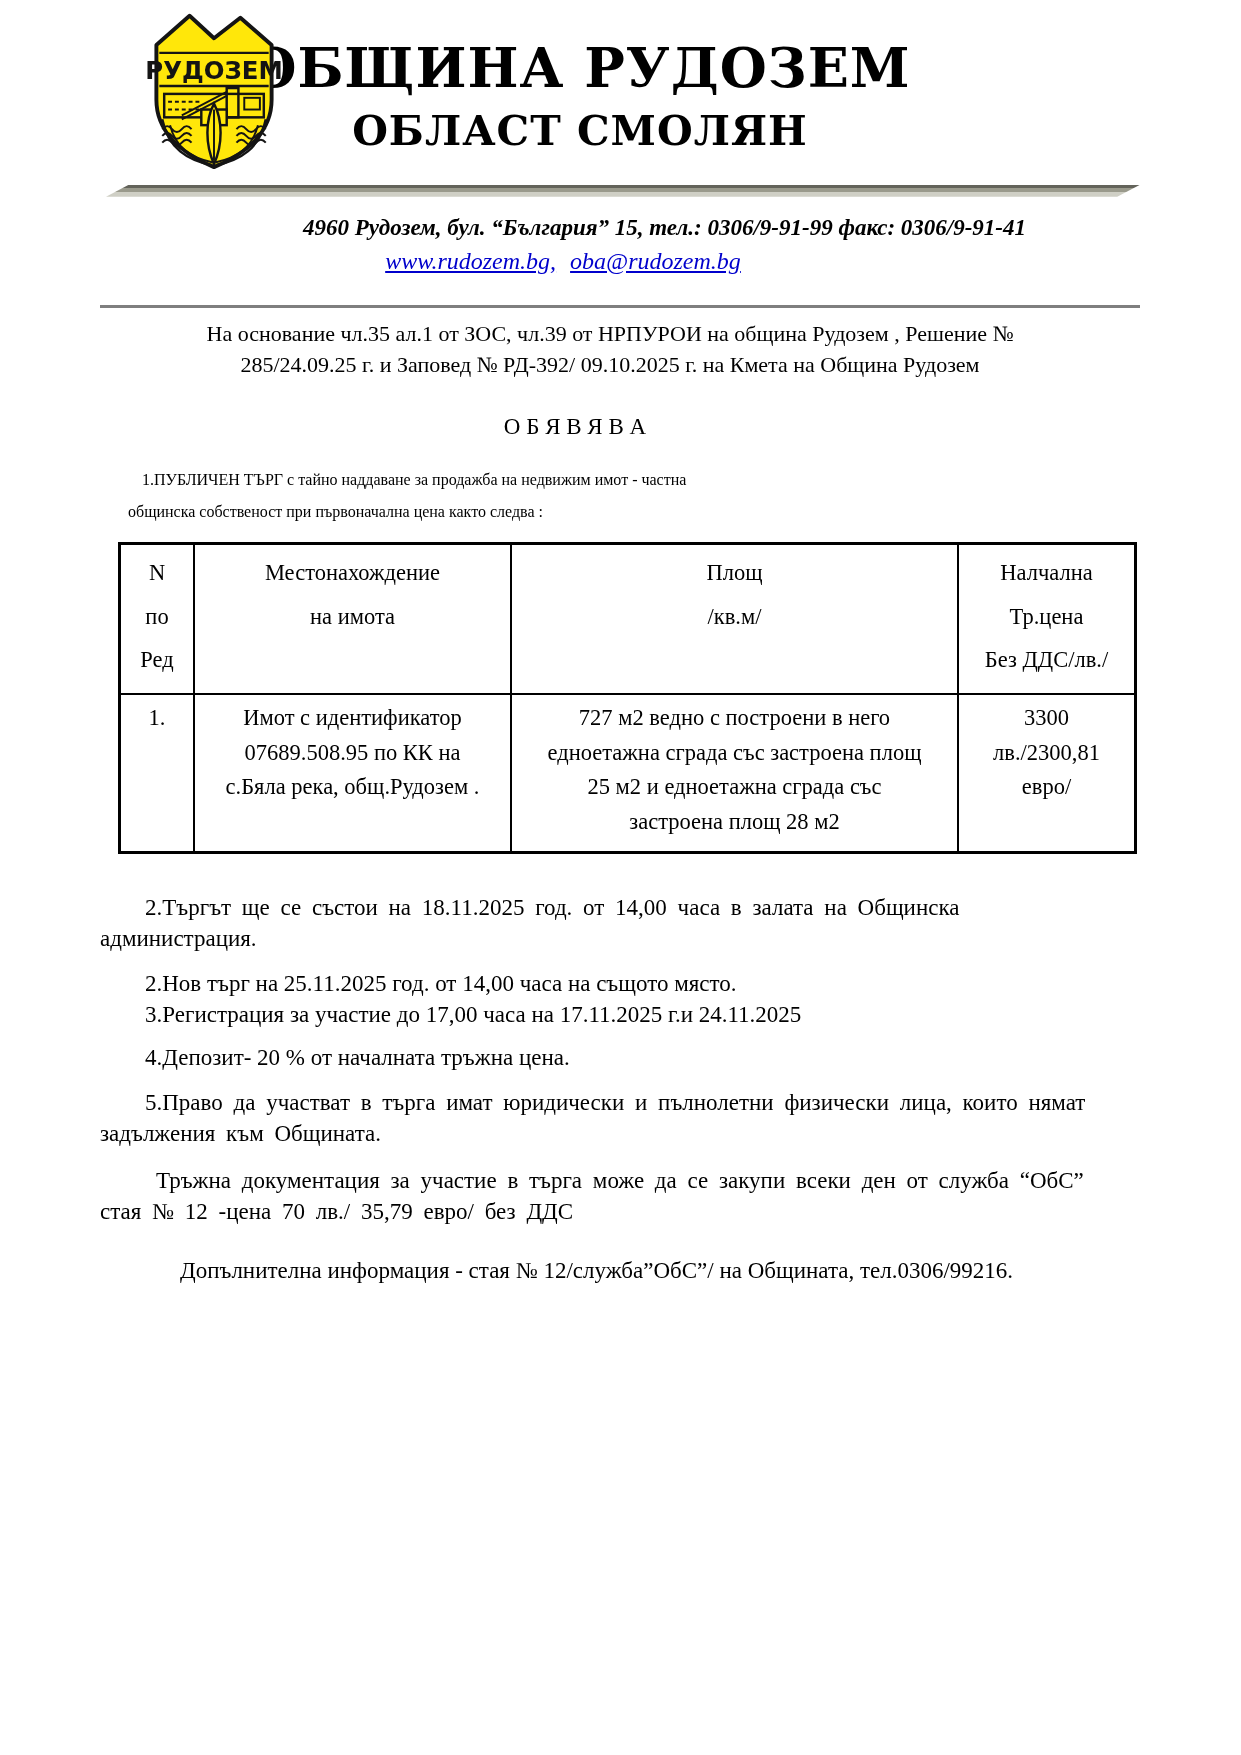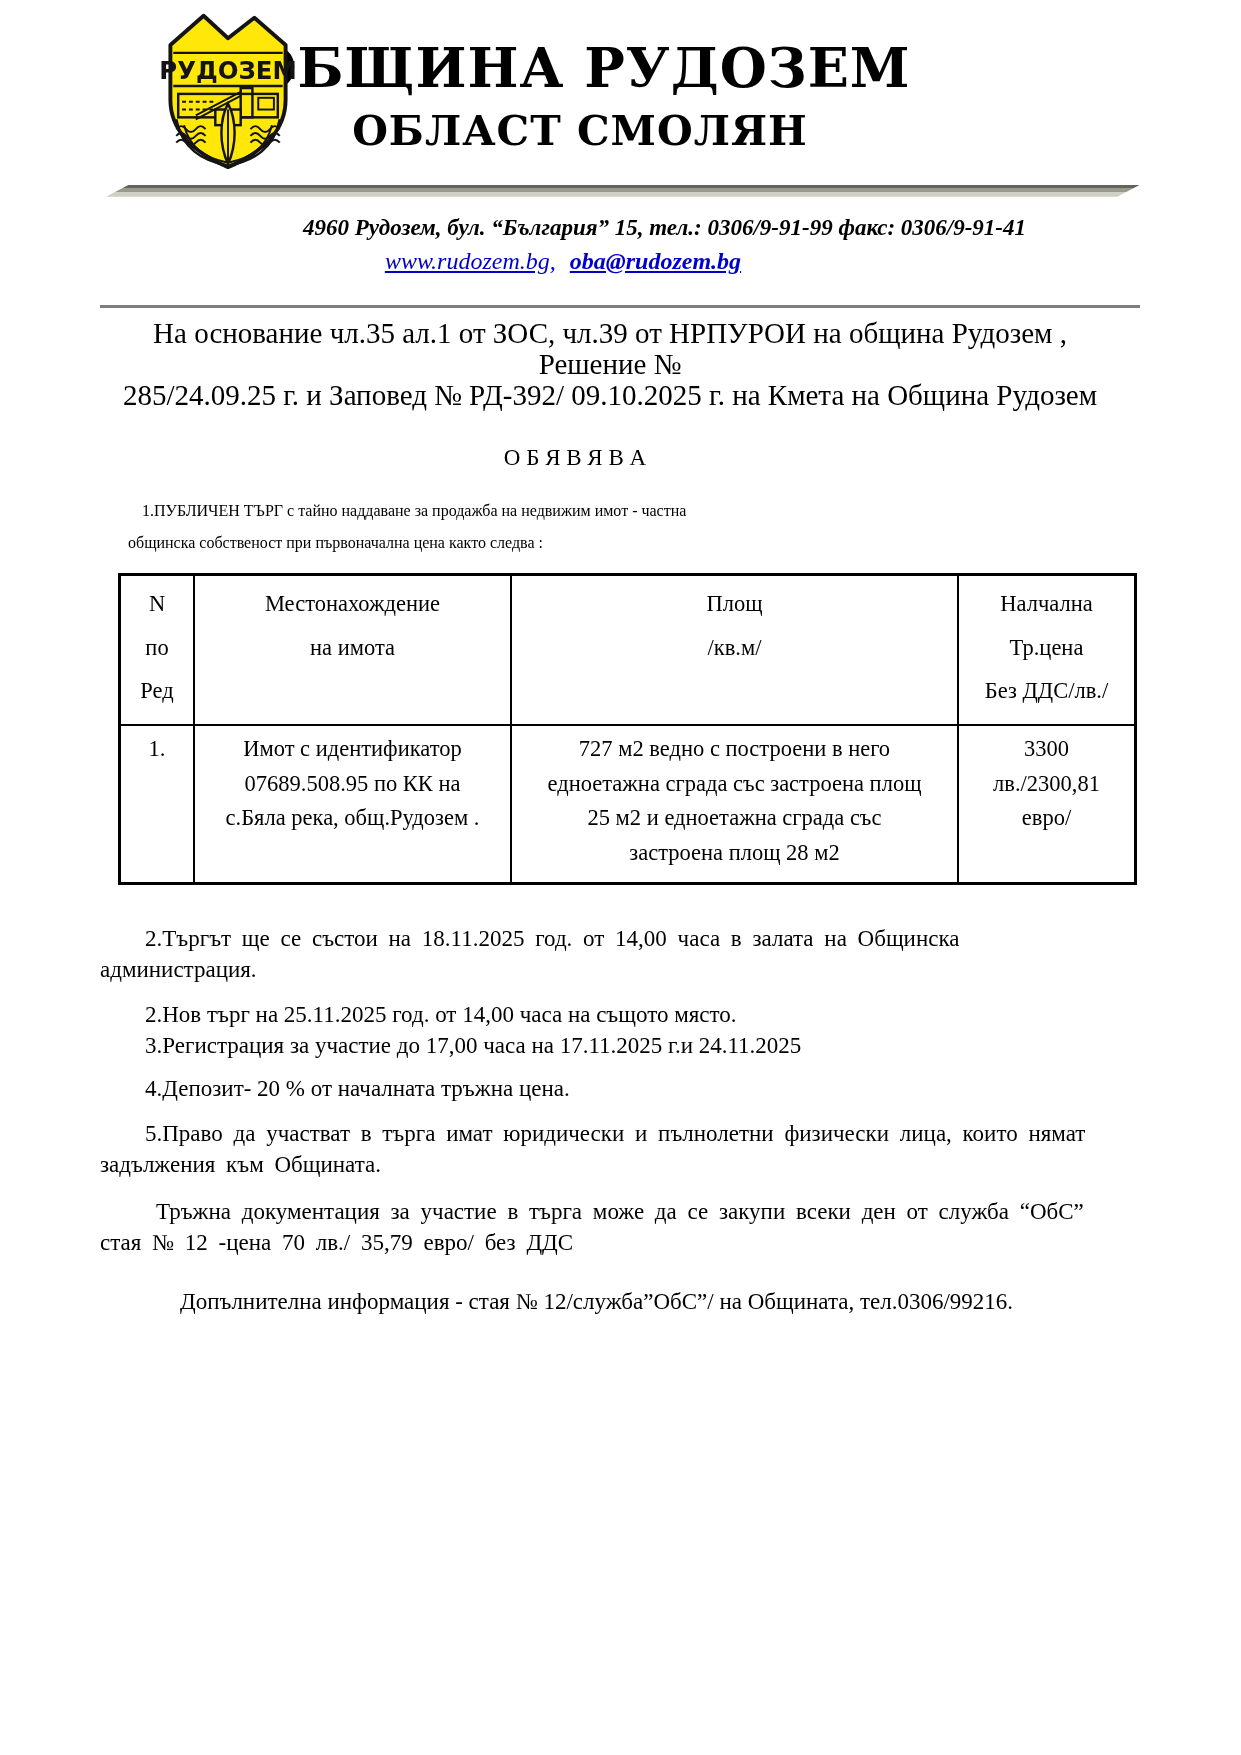--- a/index.html
+++ b/index.html
@@ -4,21 +4,21 @@
 <style>
   html,body { margin:0; padding:0; background:#ffffff; }
   .page {
     position:relative; width:1241px; height:1755px; background:#ffffff;
     font-family:"Liberation Serif","DejaVu Serif",serif; color:#000;
     overflow:hidden;
   }
   .pre { white-space:pre-line; }
 
   
-  .logo { position:absolute; left:145px; top:6px; width:166px; height:168px; }
+  .logo { position:absolute; left:131px; top:6px; width:166px; height:168px; }
   .titles { padding-top:40px; margin-left:235px; width:690px; text-align:center;
             font-family:"DejaVu Serif","Liberation Serif",serif; }
   .title1 { font-size:54px; font-weight:bold; letter-spacing:1px; line-height:1.05; color:#000; }
   .title2 { font-size:41px; font-weight:bold; letter-spacing:1px; margin-top:10px; color:#000000; }
 
   .divider3d {
     margin:30px 0 0 106px; width:1034px; height:12px;
     background:linear-gradient(to bottom,#63635a 0 22%, #9a9a8c 22% 62%, #cfcfc5 62% 100%);
     clip-path:polygon(2.2% 0, 100% 0, 97.8% 100%, 0 100%);
   }
@@ -26,28 +26,28 @@
   .address {
     margin-top:18px; padding:0 215px 0 100px; text-align:right;
     font-size:23px; font-weight:bold; font-style:italic;
   }
   .webline {
     margin-top:7px; padding:0 215px 0 100px; text-align:center;
     font-size:24px; font-style:italic; color:#0000CC;
     text-decoration:underline; text-decoration-color:#0000CC;
   }
   .webline .www { font-weight:normal; }
-  .webline .email { font-weight:bold; margin-left:14px; }
+  .webline .email { font-weight:normal; margin-left:14px; }
 
   .thinrule { margin:30px 0 0 100px; width:1040px; height:3px; background:#7f7f7f; }
 
   
   .basis {
     margin:10px 0 0 110px; width:1000px; text-align:center;
-    font-size:29px; line-height:31px;
+    font-size:22px; line-height:31px;
   }
   .announce { margin:34px 0 0 110px; width:930px; text-align:center;
               font-size:23px; font-weight:normal; }
   .intro { margin:24px 0 0 128px; width:930px; font-size:16px; line-height:32px;
            text-indent:14px; }
 
   
   table.auction { margin:14px 0 0 118px; border-collapse:collapse; table-layout:fixed; }
   table.auction th, table.auction td {
     border:2px solid #000; font-weight:normal; font-size:22.5px;

